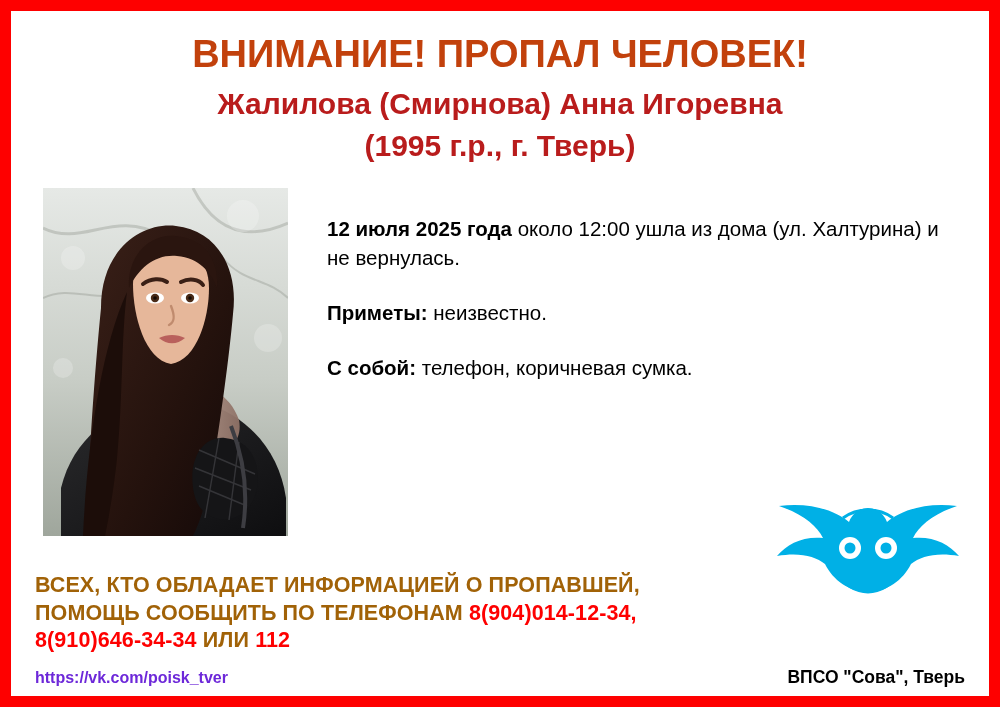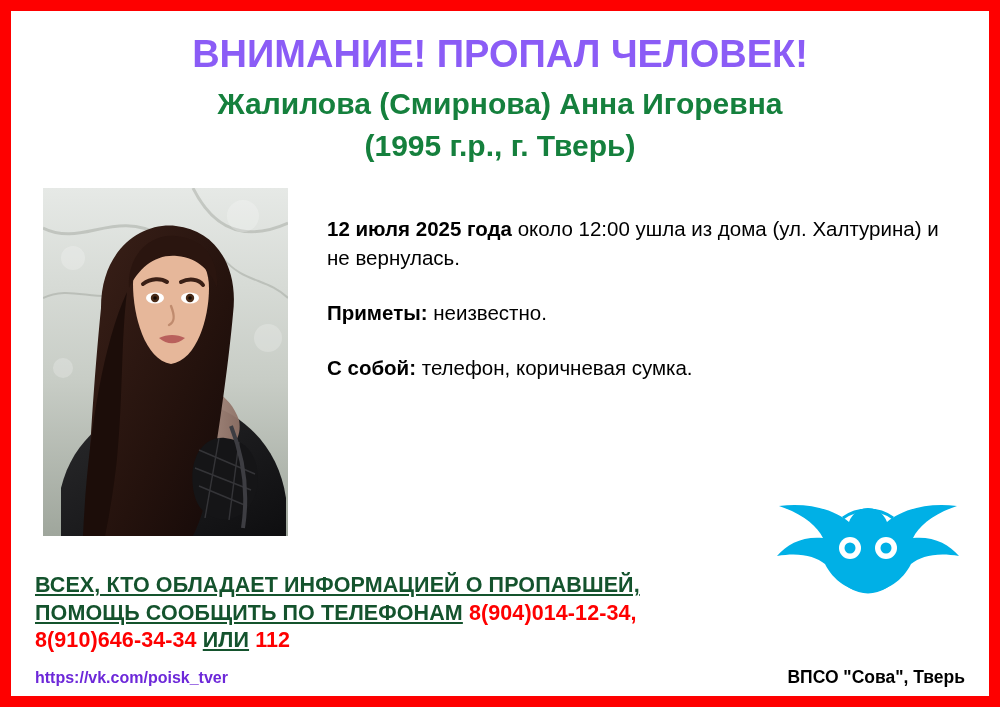--- a/index.html
+++ b/index.html
@@ -24,31 +24,31 @@
   .inner {
     position: relative;
     width: 100%;
     height: 100%;
     box-sizing: border-box;
     padding: 18px 24px 10px 24px;
   }
 
   .headline {
     text-align: center;
-    color: #8b5cf6;
+    color: #c2410c;
     font-weight: bold;
     font-size: 38px;
     letter-spacing: 0px;
     line-height: 1.05;
     margin: 6px 0 10px 0;
     white-space: nowrap;
   }
   .name-line {
     text-align: center;
-    color: #15803d;
+    color: #b91c1c;
     font-weight: bold;
     font-size: 30px;
     line-height: 1.28;
     margin: 4px;
     white-space: nowrap;
   }
 
   .body-area {
     display: flex;
     flex-direction: row;
@@ -87,21 +87,21 @@
     right: 24px;
     bottom: 8px;
   }
   .appeal {
     color: #fe0000;
     font-weight: bold;
     font-size: 21.5px;
     line-height: 1.28;
     letter-spacing: 0.1px;
   }
-  .appeal .black { color: #14532d; text-decoration: underline; }
+  .appeal .black { color: #a16207; }
   .appeal-row { white-space: nowrap; }
   .help {
     color: #fe0000;
     font-weight: bold;
     font-size: 27px;
     margin-top: 8px;
     line-height: 1.1;
   }
   .bottom-row {
     display: flex;

